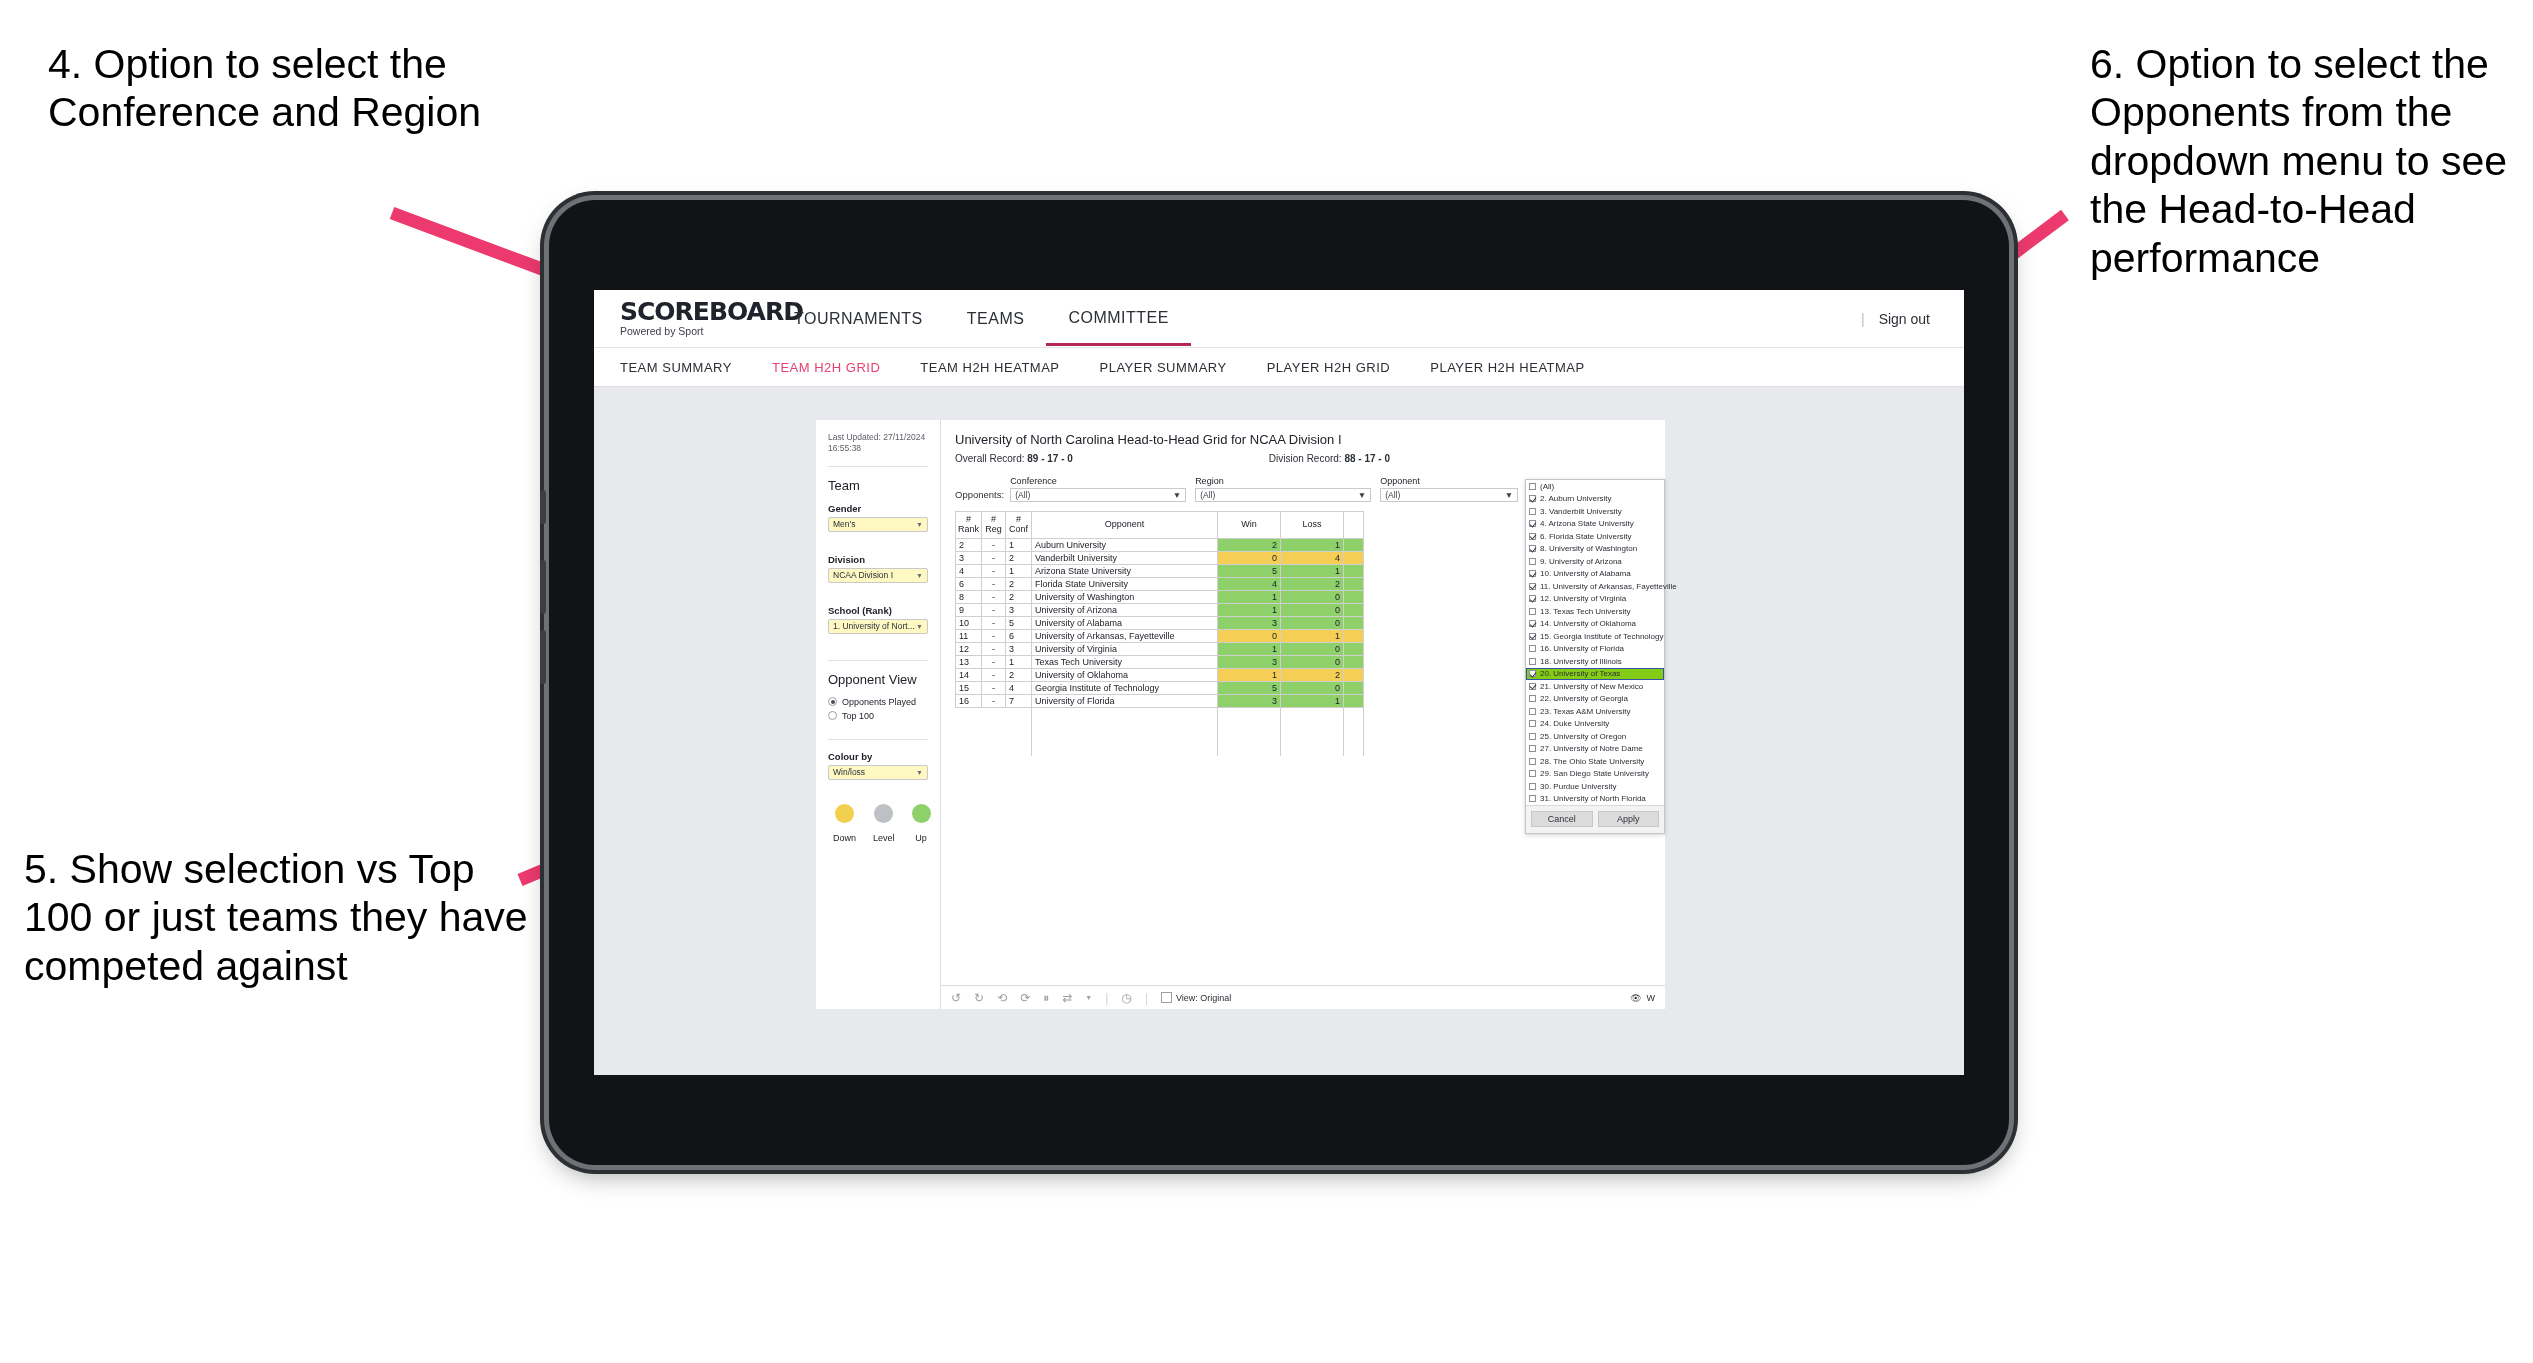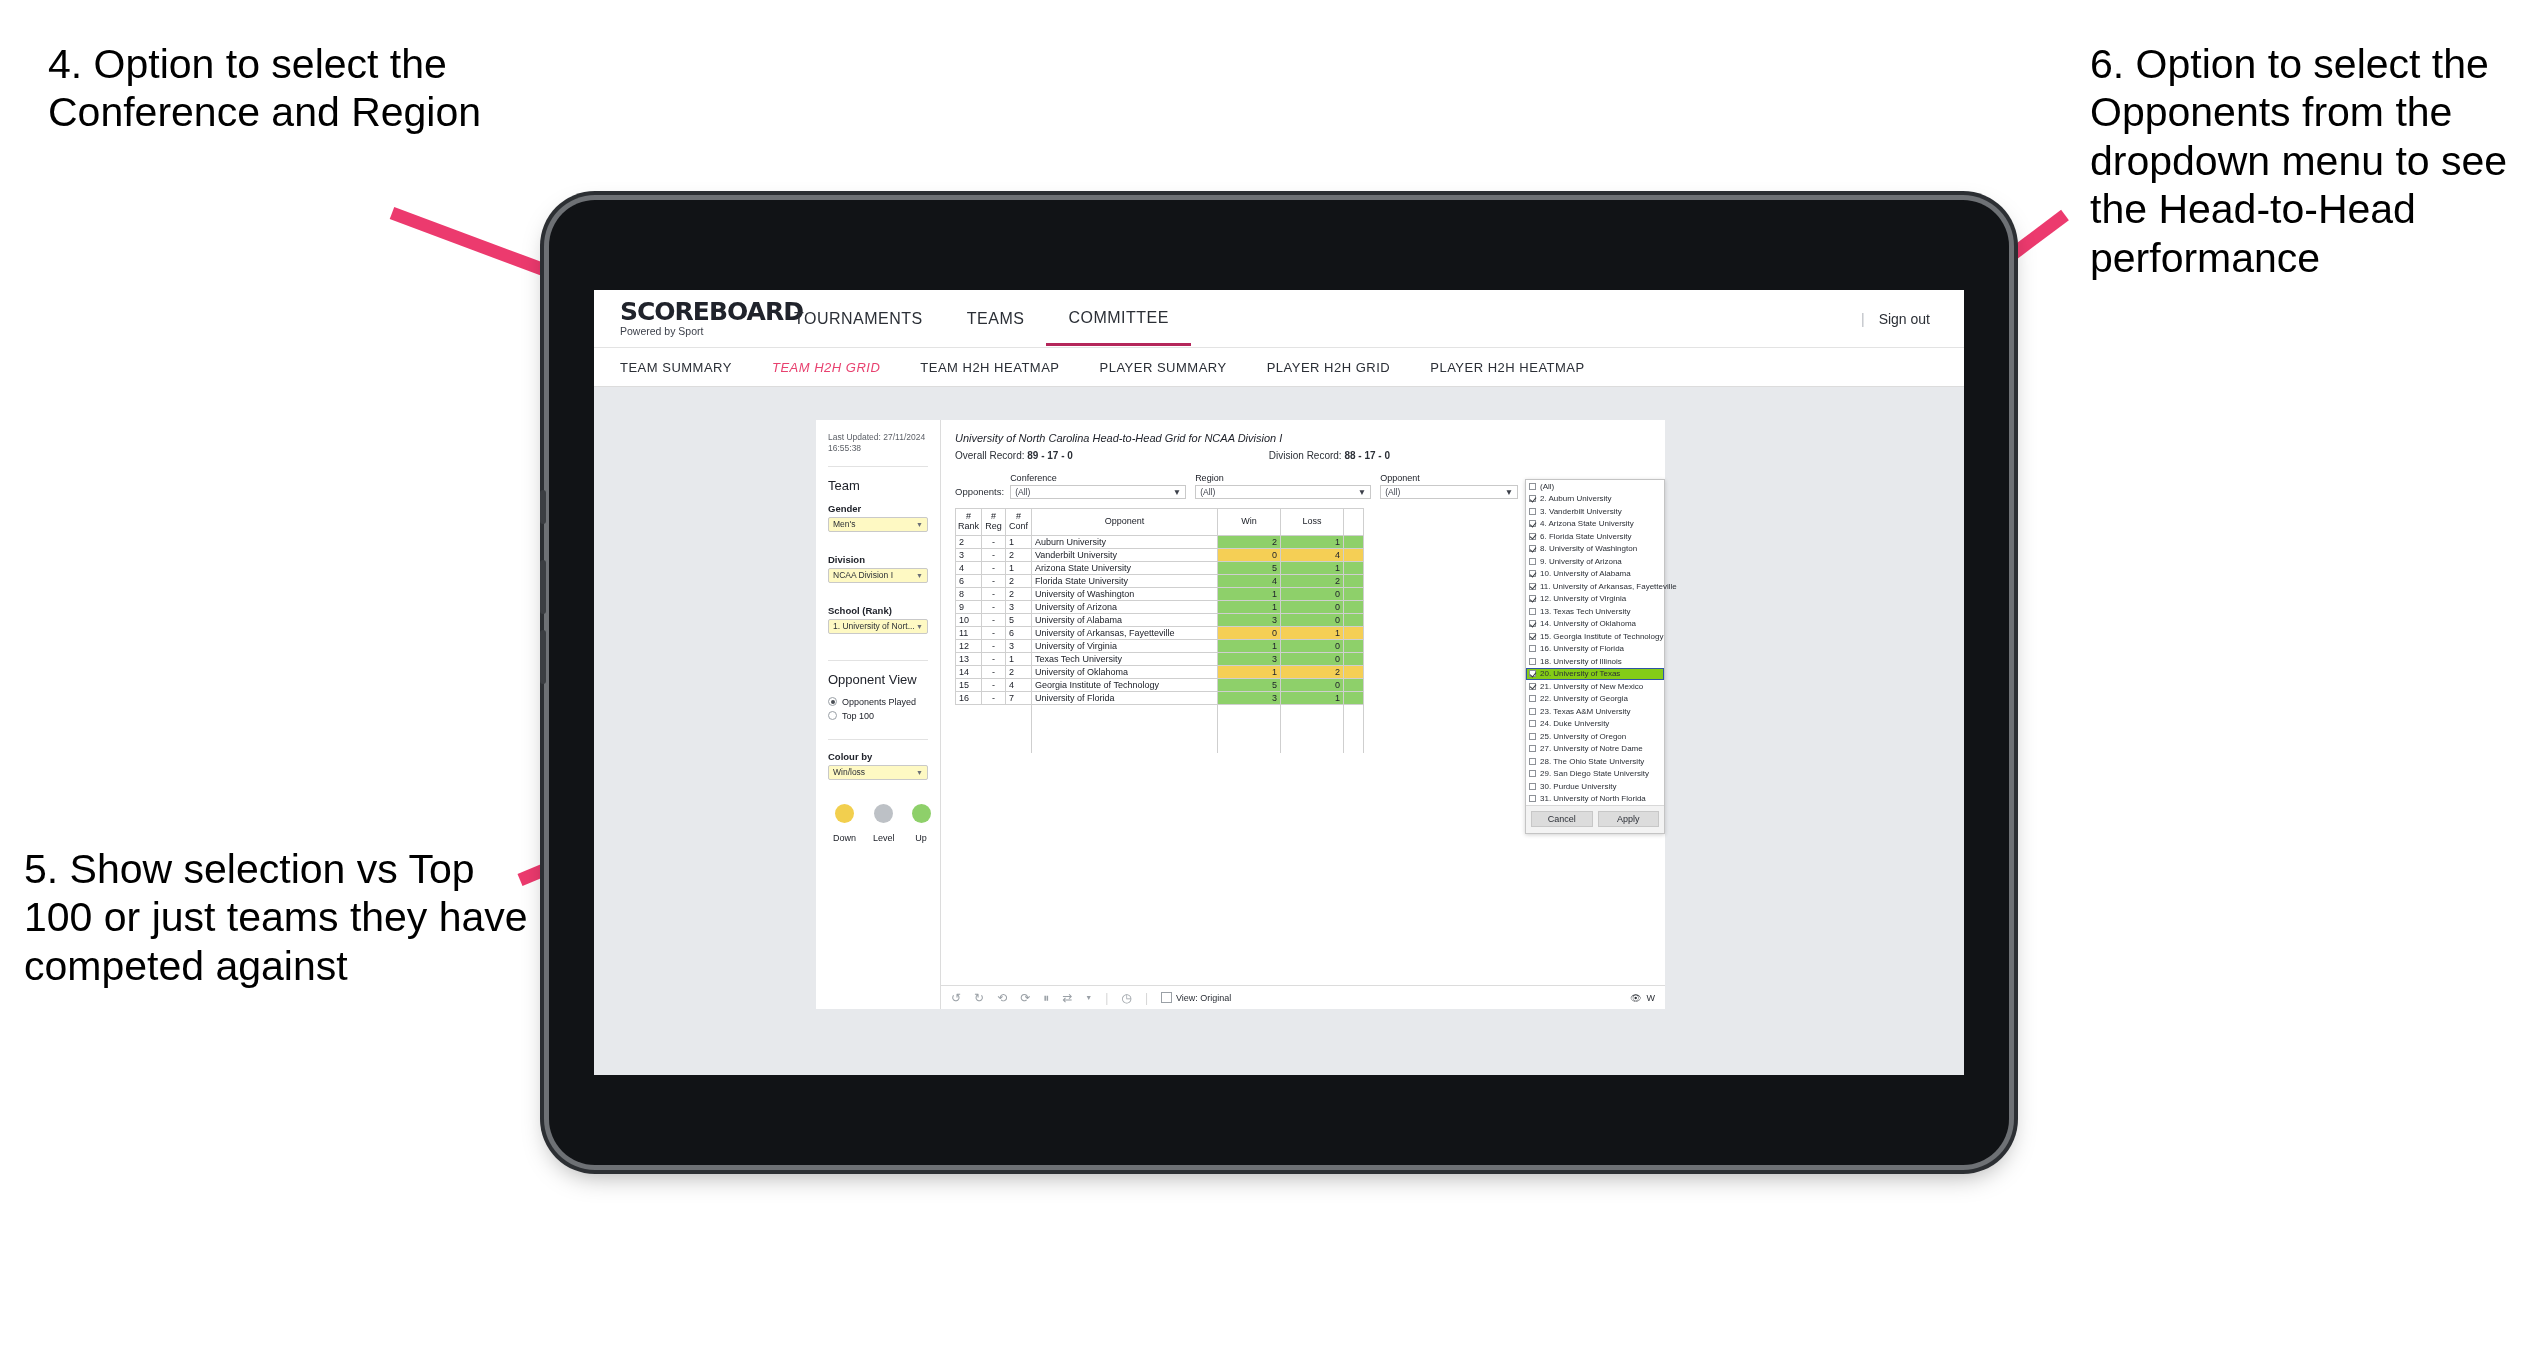--- a/index.html
+++ b/index.html
@@ -27,21 +27,21 @@
   .brand{margin-left:26px;width:152px;}
   .brand .b1{font-family:"DejaVu Sans",sans-serif;font-weight:bold;font-size:25px;letter-spacing:-1px;color:#20232b;line-height:.95;}
   .brand .b2{font-size:10.5px;color:#3b3f49;margin-top:2px;}
   .topnav .navitem{font-size:16px;color:#2b2f36;letter-spacing:.5px;padding:17px 22px 16px;}
   .topnav .navitem.active{border-bottom:3px solid #b4265a;}
   .topnav .right{position:absolute;right:34px;display:flex;align-items:center;gap:14px;font-size:14px;color:#2b2f36;}
   .topnav .divider{color:#b9bcc2;}
 
   .subnav{height:38px;background:#fff;border-bottom:1px solid #dcdcdc;display:flex;align-items:center;padding-left:26px;}
   .subnav .sitem{font-size:13px;letter-spacing:.5px;color:#2b2f36;margin-right:40px;}
-  .subnav .sitem.active{color:#e8416f;font-style:italic;}
+  .subnav .sitem.active{color:#e8416f;}
 
   .canvas{background:#e7e9ec;height:690px;position:relative;}
 
   
   #dash{position:absolute;left:222px;top:33px;width:849px;height:589px;background:#fff;display:flex;}
   #side{width:125px;border-right:1px solid #dcdcdc;padding:12px 12px 0 12px;box-sizing:border-box;}
   .upd{font-size:8.5px;color:#5b5f66;line-height:1.35;}
   .hr{height:1px;background:#e2e2e2;margin:11px 0;}
   .sec-t{font-size:13px;color:#20232b;margin:4px 0 10px;font-family:"Liberation Sans",sans-serif;}
   .fld-l{font-size:9.5px;color:#20232b;font-weight:bold;margin-bottom:3px;}
@@ -51,21 +51,21 @@
   .gap{height:22px;}
   .radio-row{display:flex;align-items:center;gap:5px;font-size:9px;color:#20232b;margin-bottom:4px;}
   .rd{width:9px;height:9px;border:1px solid #9aa0a6;border-radius:50%;box-sizing:border-box;position:relative;background:#fff;}
   .rd.on::after{content:"";position:absolute;left:1.5px;top:1.5px;width:4px;height:4px;border-radius:50%;background:#4a4e55;}
   .legend{display:flex;gap:17px;margin-top:24px;padding-left:5px;}
   .lg{text-align:center;}
   .dot{width:19px;height:19px;border-radius:50%;margin:0 auto 4px;}
   .lg span{font-size:9px;color:#20232b;}
 
   #main{flex:1;position:relative;padding:12px 0 0 14px;box-sizing:border-box;}
-  .title{font-size:11px;color:#20232b;font-style:italic;}
+  .title{font-size:13px;color:#20232b;}
   .recrow{display:flex;margin-top:6px;font-size:10px;color:#2b2f36;}
   .recrow b{font-weight:bold;}
   .rec2{margin-left:196px;}
   .filters{display:flex;align-items:flex-end;margin-top:12px;gap:0;}
   .fgroup{margin-right:9px;}
   .fgroup .fl{font-size:9px;color:#20232b;margin-bottom:2px;}
   .opp-lbl{font-size:9.5px;color:#2b2f36;margin-right:6px;padding-bottom:2px;}
   .fsel{height:14px;border:1px solid #c9c9c9;background:#fff;display:flex;align-items:center;justify-content:space-between;
         padding:0 4px;font-size:8.5px;color:#3b3f49;box-sizing:border-box;}
 

